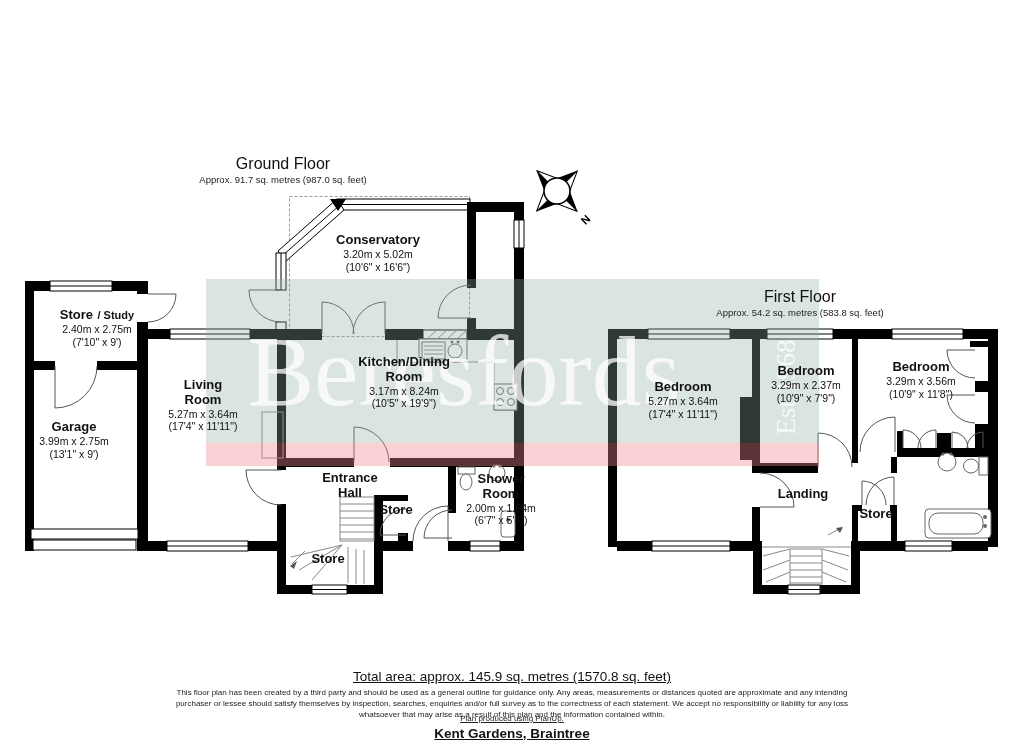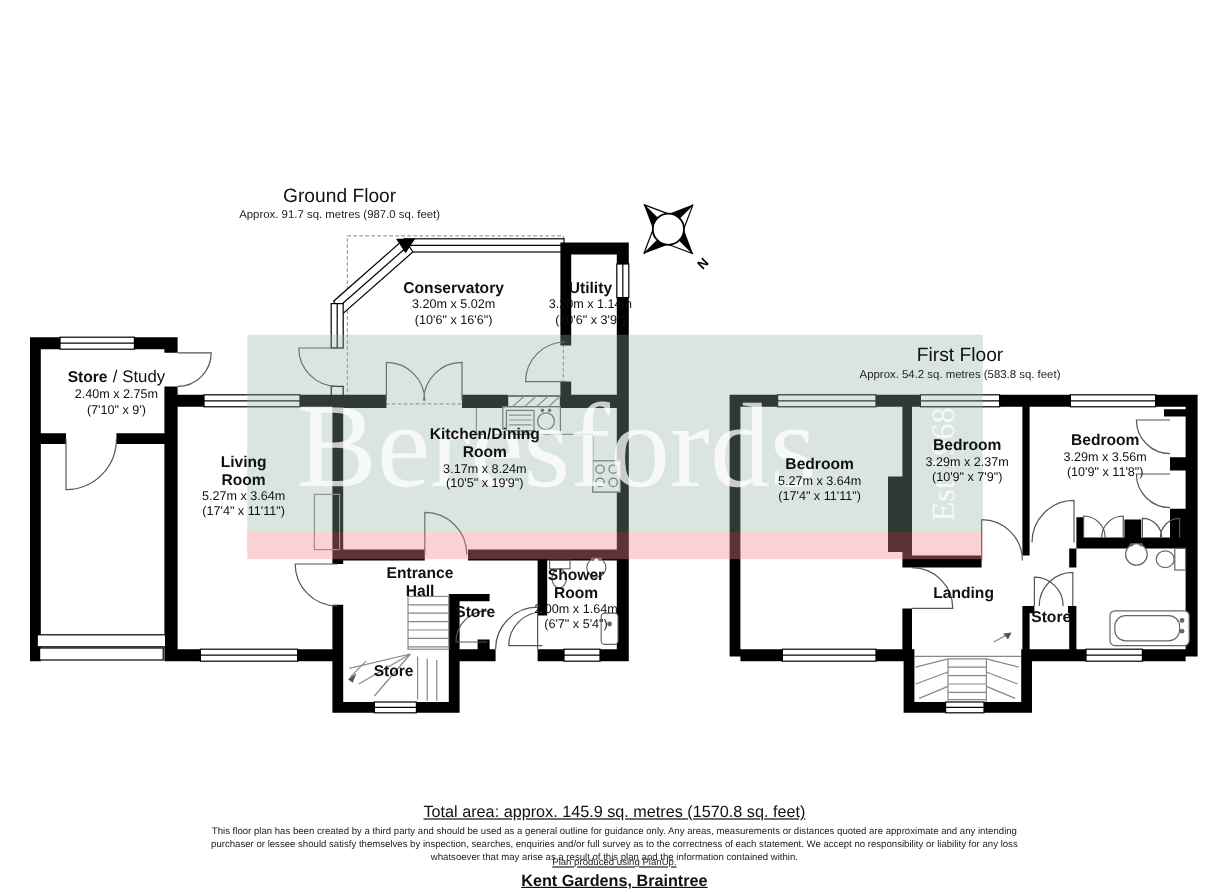--- a/index.html
+++ b/index.html
@@ -21,21 +21,21 @@
             color:rgba(255,255,255,0.75);pointer-events:none;white-space:nowrap;}
   #wm-est{position:absolute;left:730px;top:372px;width:112px;height:30px;text-align:center;
           font-family:"Liberation Serif",serif;font-size:27px;color:rgba(255,255,255,0.75);
           transform:rotate(-90deg);pointer-events:none;}
   
   .floor-title{position:absolute;text-align:center;font-weight:normal;font-size:16px;}
   .floor-sub{position:absolute;text-align:center;font-size:9.5px;color:#222;}
   
   .rl{position:absolute;text-align:center;line-height:1.15;}
   .rn{font-weight:bold;font-size:13px;margin:0 auto;}
-  .rs{font-size:14px;font-weight:normal;}
+  .rs{font-size:11px;font-weight:bold;}
   .rd{font-size:10.5px;line-height:1.2;white-space:nowrap;}
   
   .footer-line{position:absolute;width:100%;text-align:center;text-decoration:underline;}
   #total-area{top:669px;font-size:13.5px;}
   #disclaimer{top:688px;left:160px;width:704px;font-size:8px;line-height:1.35;color:#222;text-align:center;position:absolute;}
   #produced{top:714px;font-size:8px;color:#222;}
   #address{top:726px;font-size:13.5px;font-weight:bold;}
 </style>
 </head>
 <body>
@@ -253,48 +253,48 @@
   <div class="floor-title" style="left:183px;top:155px;width:200px">Ground Floor</div>
   <div class="floor-sub" style="left:183px;top:174px;width:200px">Approx. 91.7 sq. metres (987.0 sq. feet)</div>
   <div class="floor-title" style="left:700px;top:288px;width:200px">First Floor</div>
   <div class="floor-sub" style="left:700px;top:307px;width:200px">Approx. 54.2 sq. metres (583.8 sq. feet)</div>
 
   <div class="rl" style="left:318px;top:233px;width:120px">
     <div class="rn">Conservatory</div>
     <div class="rd">3.20m x 5.02m</div>
     <div class="rd">(10'6" x 16'6")</div>
   </div>
-  <div class="rl" style="left:447px;top:233px;width:90px">
-    <div class="rn">Utility</div>
-    <div class="rd">3.20m x 1.14m</div>
-    <div class="rd">(10'6" x 3'9")</div>
-  </div>
   <div class="rl" style="left:32px;top:305px;width:130px">
     <div><span class="rn">Store</span>
       <span class="rs">/ Study</span></div>
     <div class="rd">2.40m x 2.75m</div>
     <div class="rd">(7'10" x 9')</div>
   </div>
+  <div class="rl" style="left:19px;top:420px;width:110px">
+    <div class="rn">Garage</div>
+    <div class="rd">3.99m x 2.75m</div>
+    <div class="rd">(13'1" x 9')</div>
+  </div>
   <div class="rl" style="left:153px;top:378px;width:100px">
     <div class="rn" style="width:56px">Living Room</div>
     <div class="rd">5.27m x 3.64m</div>
     <div class="rd">(17'4" x 11'11")</div>
   </div>
   <div class="rl" style="left:344px;top:355px;width:120px">
     <div class="rn" style="width:112px">Kitchen/Dining Room</div>
     <div class="rd">3.17m x 8.24m</div>
     <div class="rd">(10'5" x 19'9")</div>
   </div>
   <div class="rl" style="left:300px;top:471px;width:100px">
     <div class="rn" style="width:70px">Entrance Hall</div>
   </div>
   <div class="rl" style="left:366px;top:503px;width:60px">
     <div class="rn">Store</div>
   </div>
-  <div class="rl" style="left:437px;top:472px;width:86px">
+  <div class="rl" style="left:458px;top:472px;width:86px">
     <div class="rn" style="width:58px">Shower Room</div>
     <div class="rd">2.00m x 1.64m</div>
     <div class="rd">(6'7" x 5'4")</div>
   </div>
   <div class="rl" style="left:298px;top:552px;width:60px">
     <div class="rn">Store</div>
   </div>
 
   <div class="rl" style="left:618px;top:380px;width:130px">
     <div class="rn">Bedroom</div>

